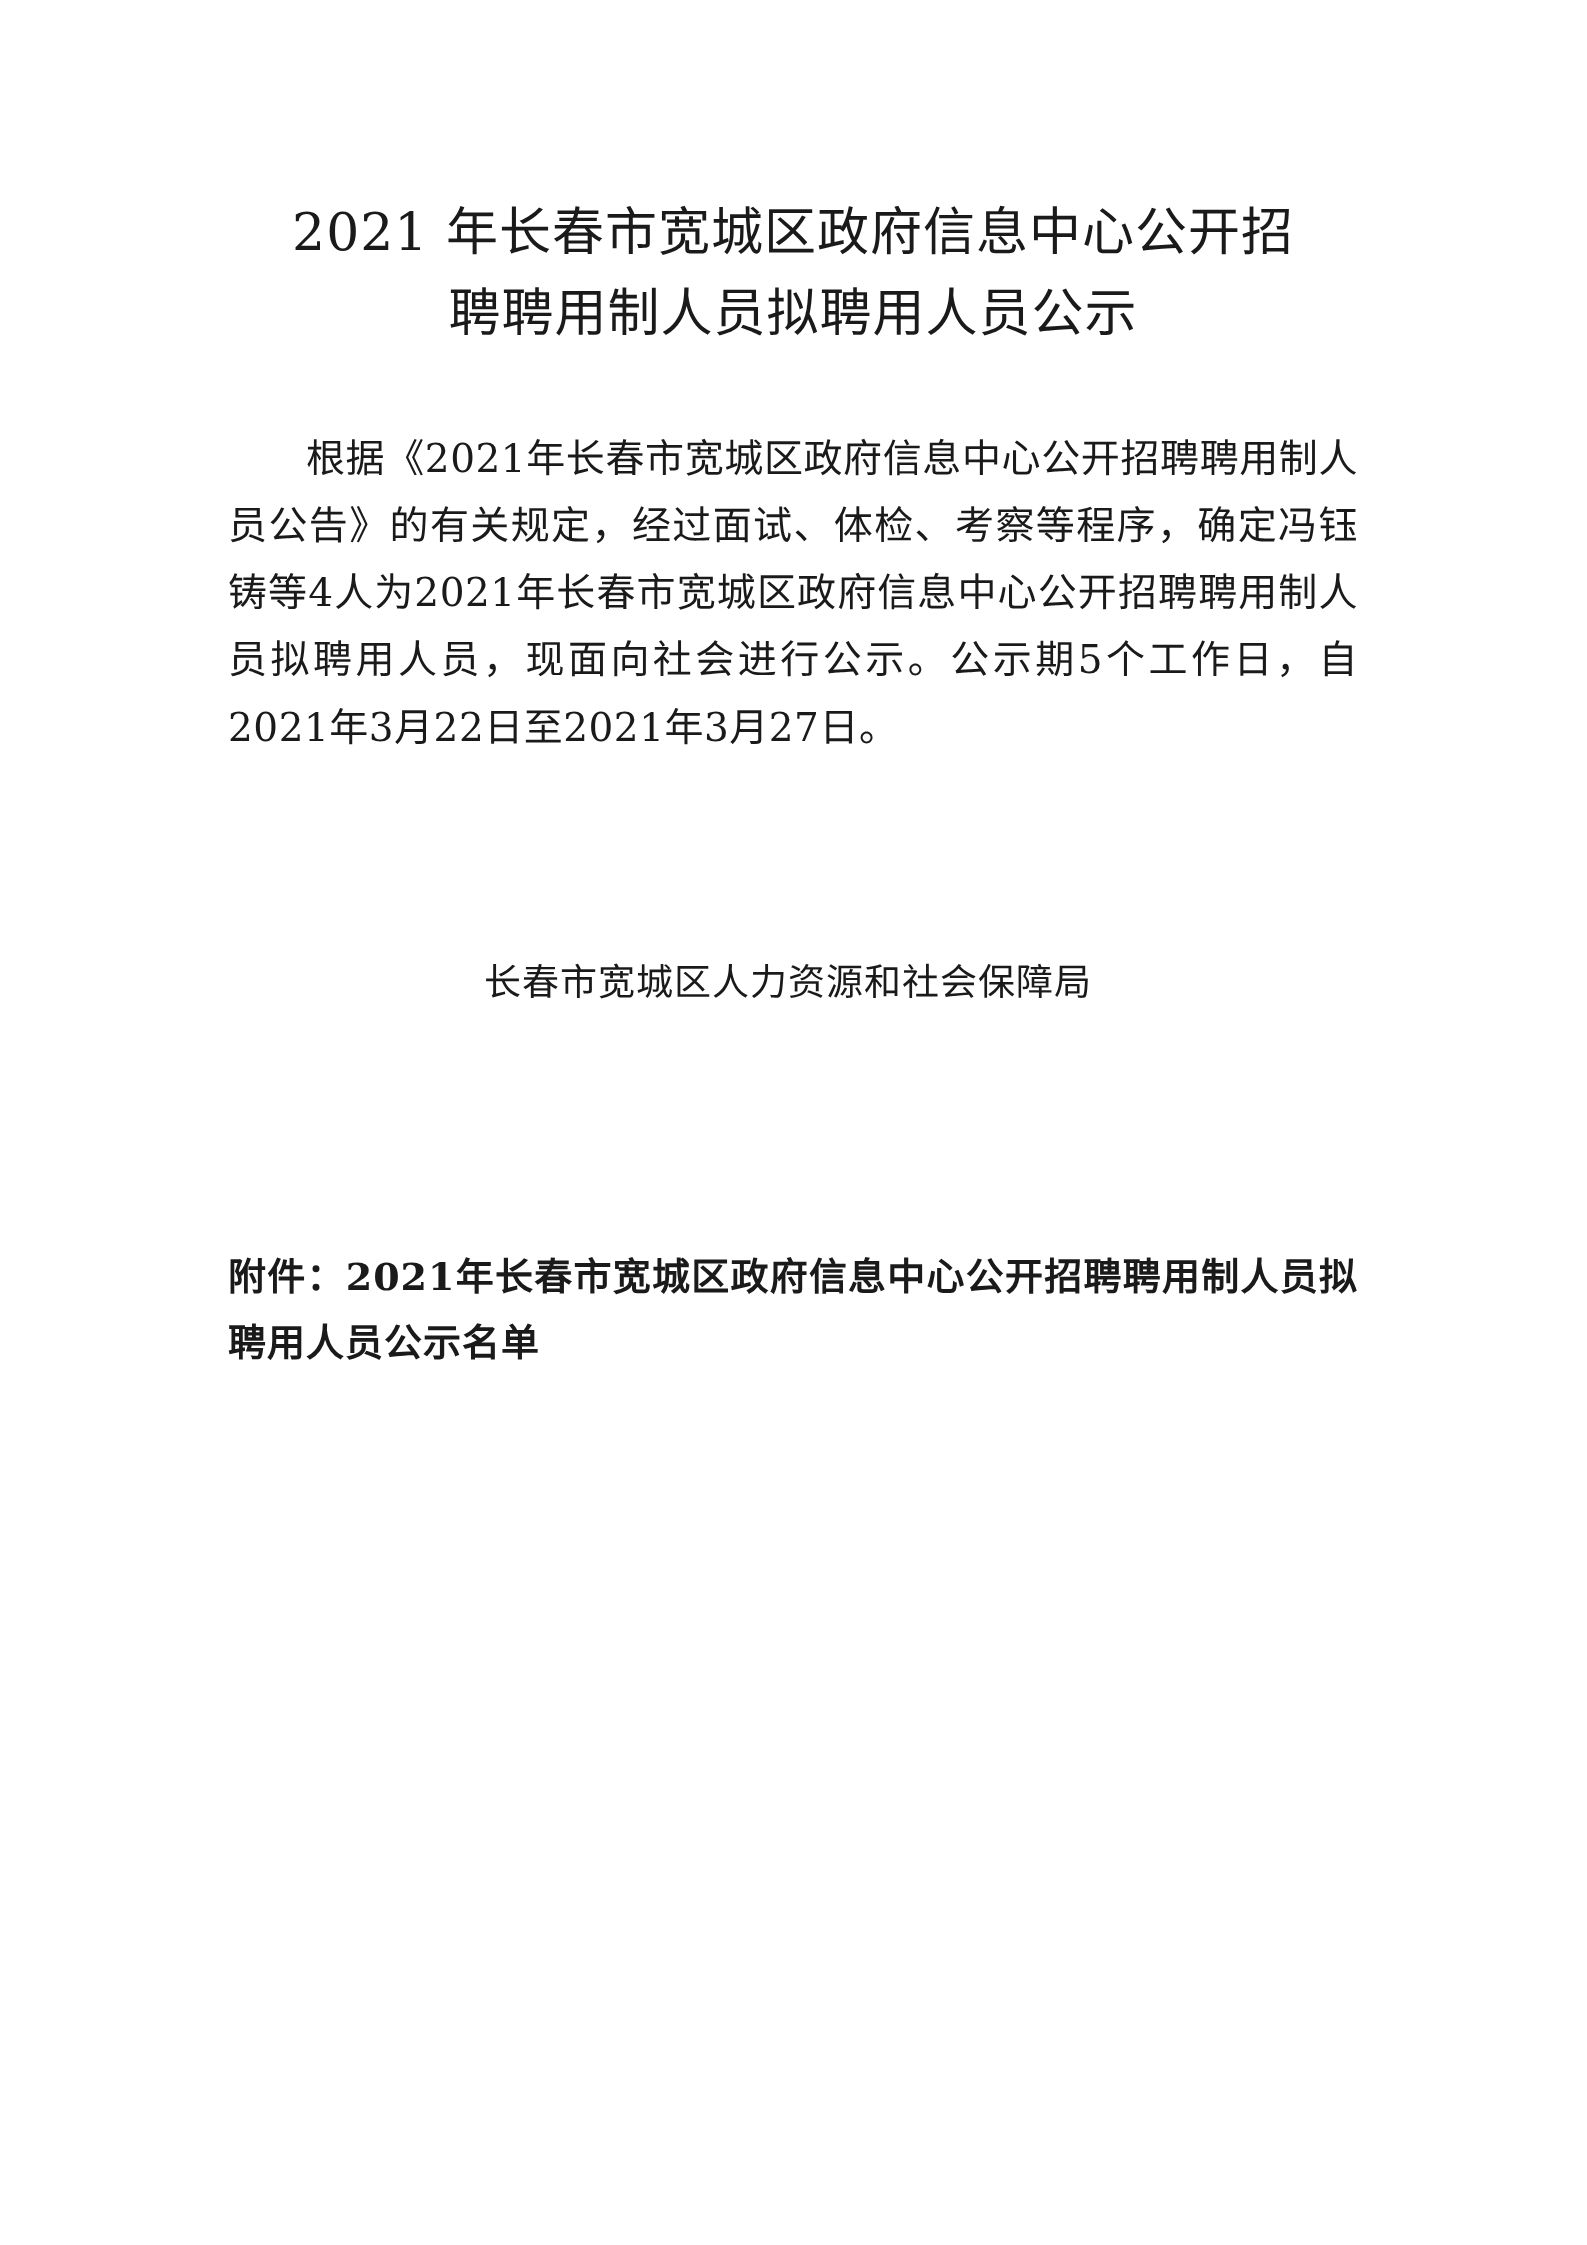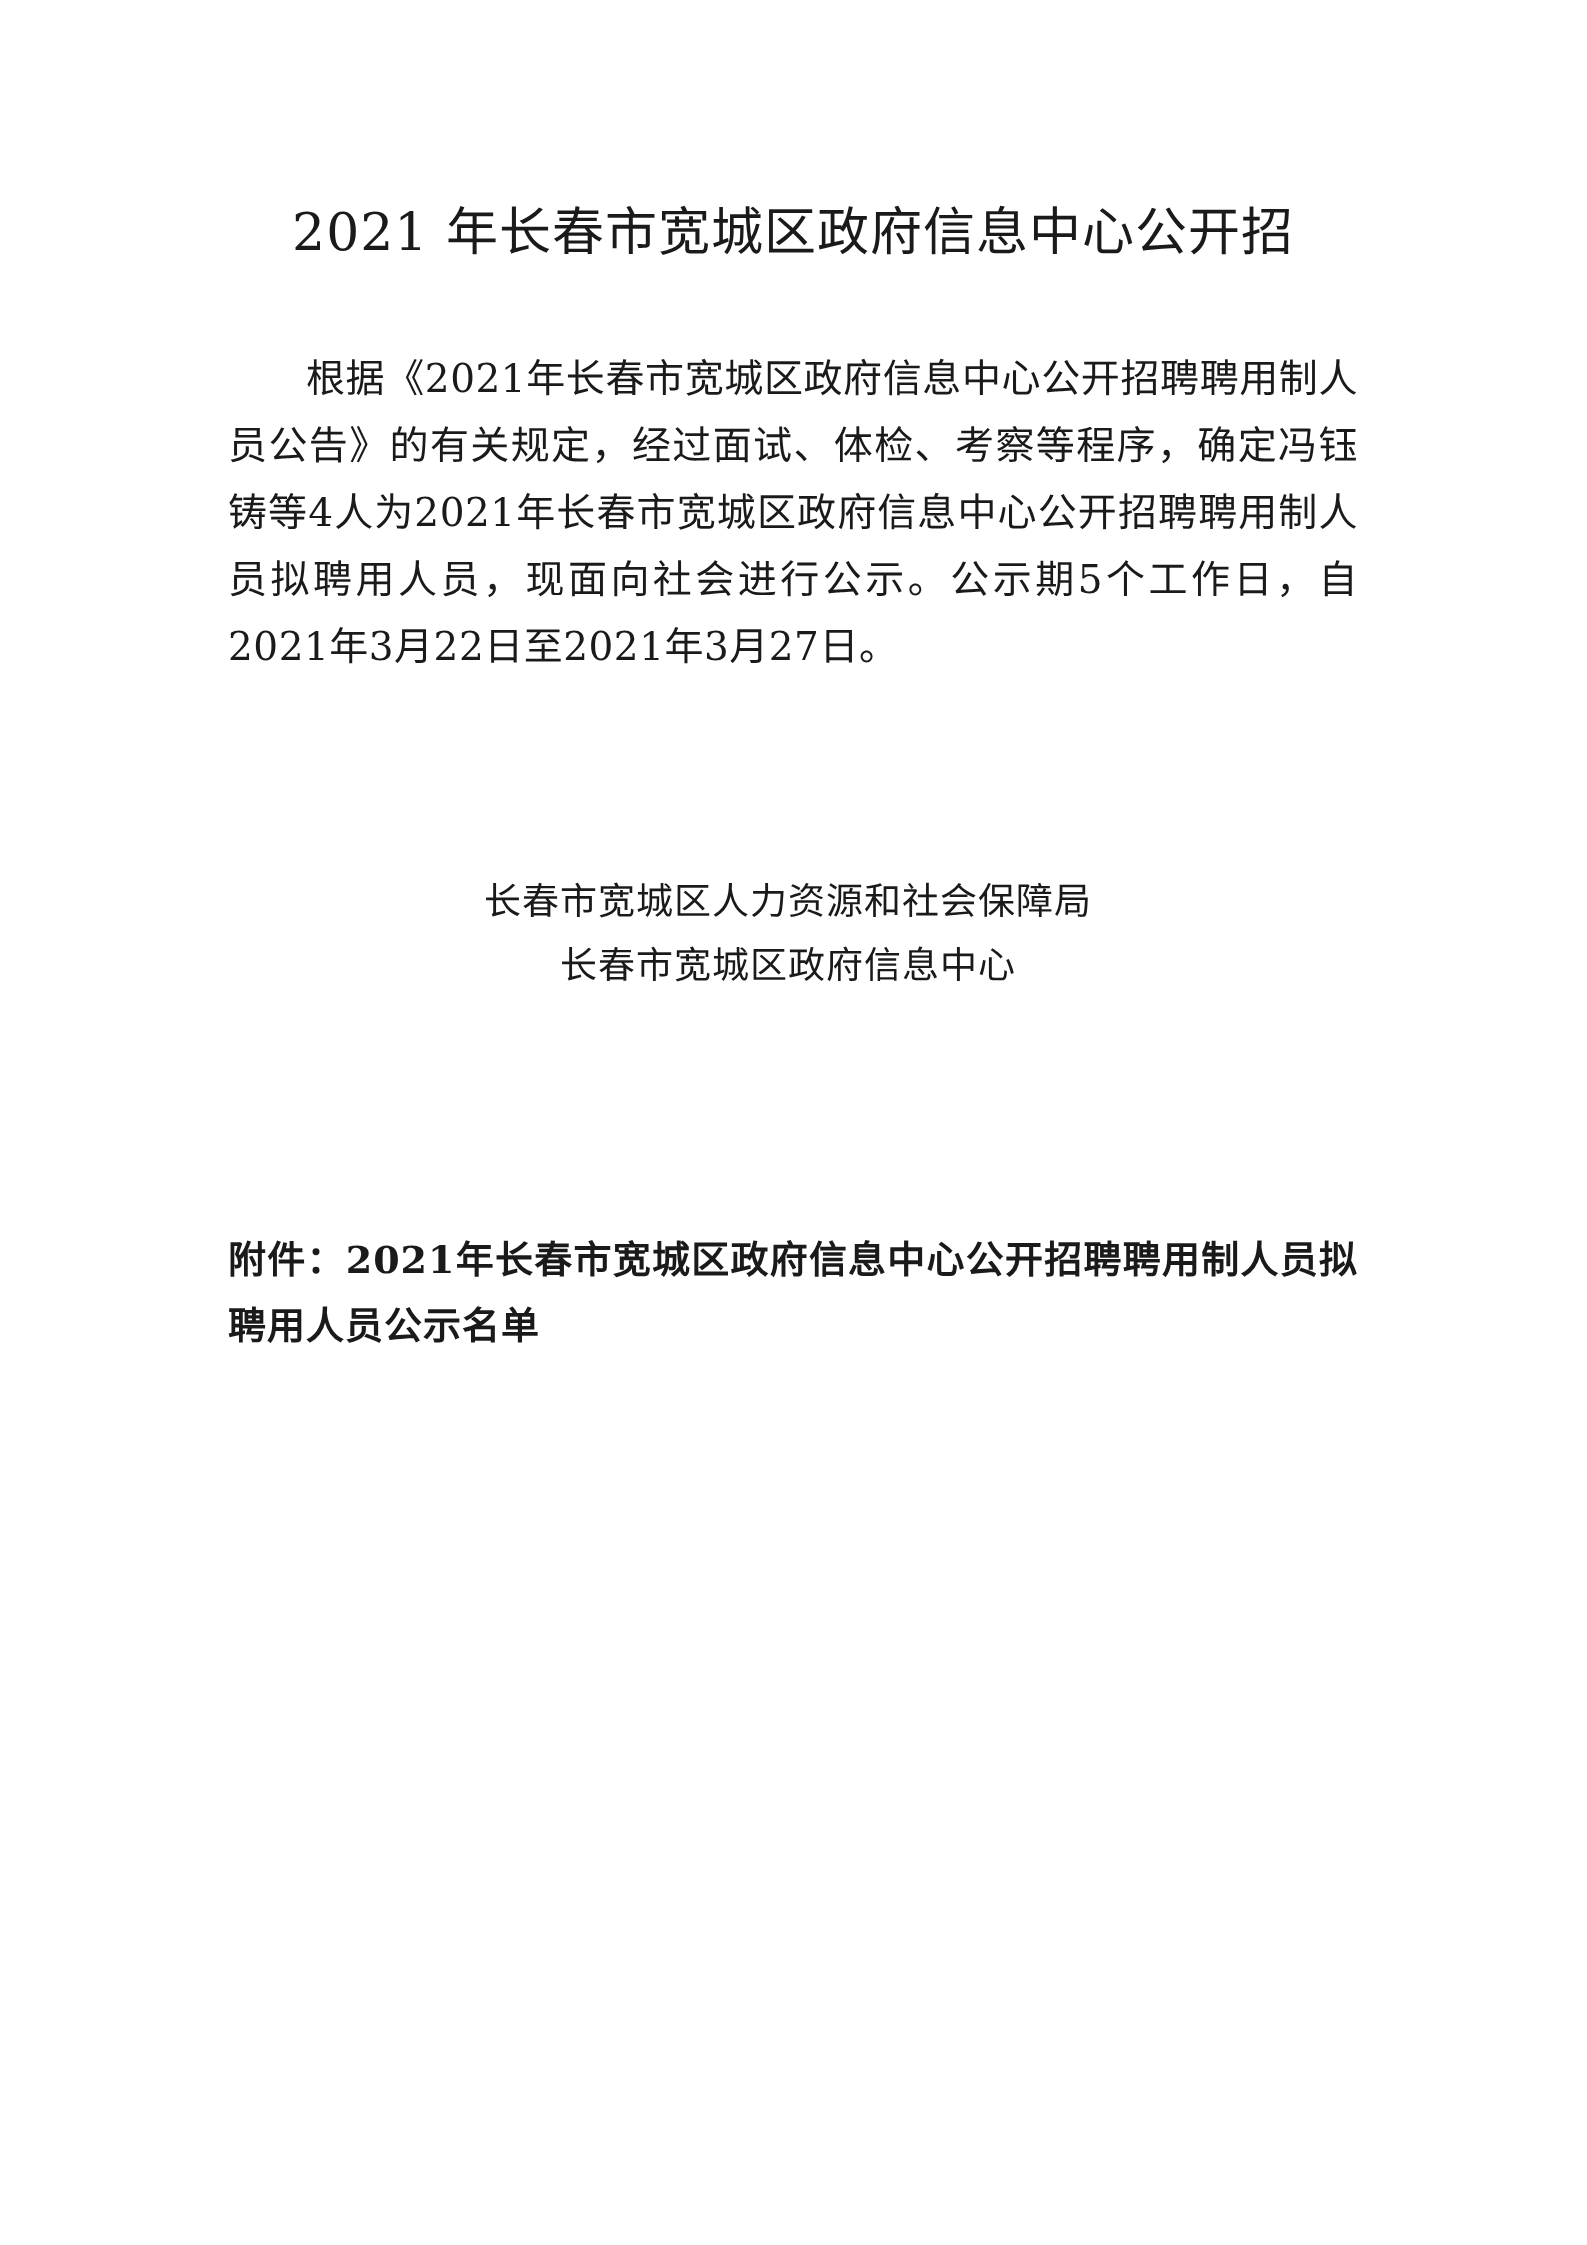--- a/index.html
+++ b/index.html
@@ -75,27 +75,27 @@
   }
 </style>
 </head>
 <body>
 
 <div class="page">
   <div class="content">
 
     <h1 class="doc-title">
       <span class="line">2021 年长春市宽城区政府信息中心公开招</span>
+      <span class="line">聘聘用制人员拟聘用人员公示</span>
     </h1>
 
     <div class="body-block">
       <p class="para">根据《2021年长春市宽城区政府信息中心公开招聘聘用制人员公告》的有关规定，经过面试、体检、考察等程序，确定冯钰铸等4人为2021年长春市宽城区政府信息中心公开招聘聘用制人员拟聘用人员，现面向社会进行公示。公示期5个工作日，自2021年3月22日至2021年3月27日。</p>
     </div>
 
     <div class="signature">
       <div>长春市宽城区人力资源和社会保障局</div>
-      <div>长春市宽城区政府信息中心</div>
     </div>
 
     <div class="attachment">附件：2021年长春市宽城区政府信息中心公开招聘聘用制人员拟聘用人员公示名单</div>
 
   </div>
 </div>
 
 </body></html>

